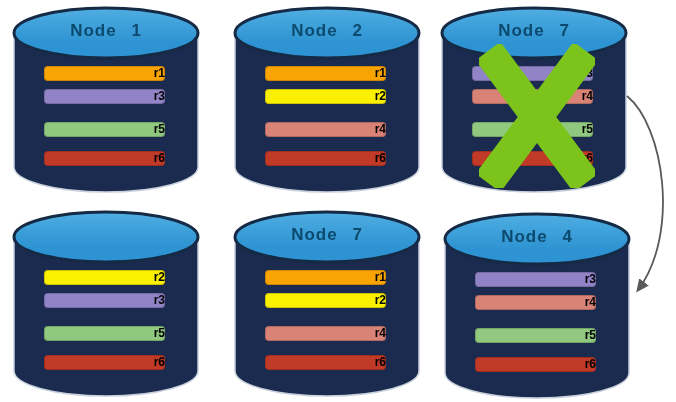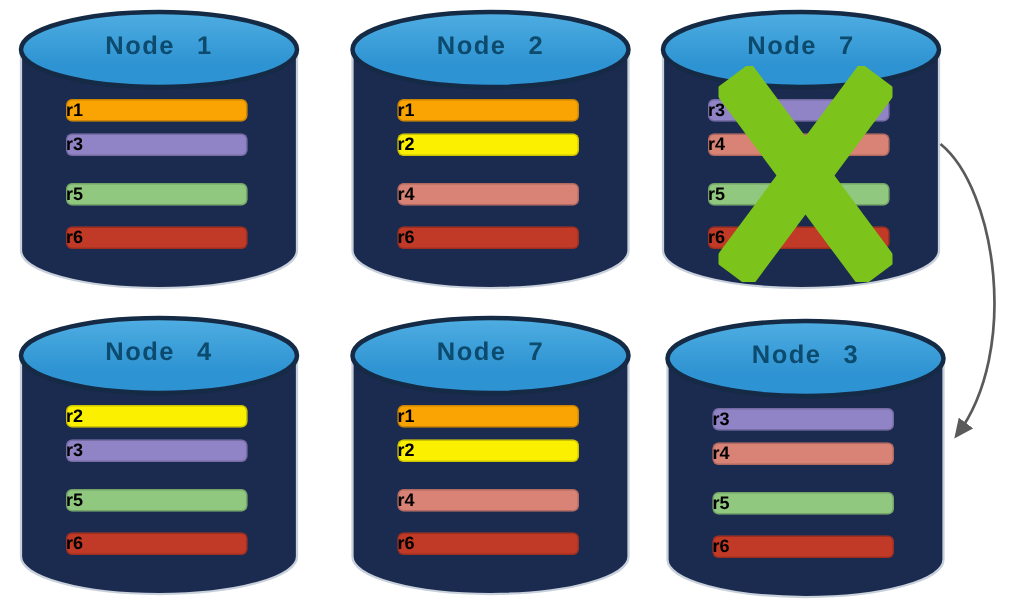--- a/index.html
+++ b/index.html
@@ -9,21 +9,21 @@
   }
   .node{position:absolute;width:188px;height:188px;}
   .cyl{position:absolute;left:0;top:0;width:188px;height:188px;}
   .node-title{
     position:absolute;top:15px;left:0;width:100%;text-align:center;
     font-weight:bold;font-size:17px;color:#0c4a6e;
     letter-spacing:1px;word-spacing:9px;
   }
   .bar{
     position:absolute;left:32px;width:121px;height:15px;border-radius:4px;
-    text-align:left;font-weight:bold;font-size:12px;line-height:15px;color:#000;
+    text-align:right;font-weight:bold;font-size:12px;line-height:15px;color:#000;
     box-shadow:inset 0 0 0 1px rgba(0,0,0,0.18);
   }
   .b1{top:60px}.b2{top:83px}.b3{top:116px}.b4{top:145px}
   .x-mark{position:absolute;left:479px;top:44px;width:116px;height:144px;z-index:5;}
   .failover-arrow{position:absolute;left:600px;top:84px;width:76px;height:224px;z-index:6;}
   .defs-holder{position:absolute;width:0;height:0;}
 </style>
 </head>
 <body>
 
@@ -75,21 +75,20 @@
     <div class="bar b2" style="background-color: rgb(217, 130, 118);"><span>r4</span></div>
     <div class="bar b3" style="background-color: rgb(143, 200, 126);"><span>r5</span></div>
     <div class="bar b4" style="background-color: rgb(193, 58, 39);"><span>r6</span></div>
   </div>
 
   <div class="node" style="left:12px;top:210px">
     <svg class="cyl" viewBox="0 0 188 188">
       <path d="M2,27 L2,161 A92,25 0 0 0 186,161 L186,27 A92,25 0 0 1 2,27 Z" stroke-width="1.5" fill="#1B2A4F" stroke="#C8D0DB"></path>
       <ellipse cx="94" cy="27" rx="92" ry="25" fill="url(#topGrad)" stroke-width="3" stroke="#152A45"></ellipse>
     </svg>
-    <div class="node-title">Node 4</div>
     <div class="bar b1" style="background-color: rgb(251, 240, 0);"><span>r2</span></div>
     <div class="bar b2" style="background-color: rgb(144, 131, 198);"><span>r3</span></div>
     <div class="bar b3" style="background-color: rgb(143, 200, 126);"><span>r5</span></div>
     <div class="bar b4" style="background-color: rgb(193, 58, 39);"><span>r6</span></div>
   </div>
 
   <div class="node" style="left:233px;top:210px">
     <svg class="cyl" viewBox="0 0 188 188">
       <path d="M2,27 L2,161 A92,25 0 0 0 186,161 L186,27 A92,25 0 0 1 2,27 Z" stroke-width="1.5" fill="#1B2A4F" stroke="#C8D0DB"></path>
       <ellipse cx="94" cy="27" rx="92" ry="25" fill="url(#topGrad)" stroke-width="3" stroke="#152A45"></ellipse>
@@ -99,21 +98,21 @@
     <div class="bar b2" style="background-color: rgb(251, 240, 0);"><span>r2</span></div>
     <div class="bar b3" style="background-color: rgb(217, 130, 118);"><span>r4</span></div>
     <div class="bar b4" style="background-color: rgb(193, 58, 39);"><span>r6</span></div>
   </div>
 
   <div class="node" style="left:443px;top:212px">
     <svg class="cyl" viewBox="0 0 188 188">
       <path d="M2,27 L2,161 A92,25 0 0 0 186,161 L186,27 A92,25 0 0 1 2,27 Z" stroke-width="1.5" fill="#1B2A4F" stroke="#C8D0DB"></path>
       <ellipse cx="94" cy="27" rx="92" ry="25" fill="url(#topGrad)" stroke-width="3" stroke="#152A45"></ellipse>
     </svg>
-    <div class="node-title">Node 3</div>
+    <div class="node-title">Node 4</div>
     <div class="bar b1" style="background-color: rgb(144, 131, 198);"><span>r3</span></div>
     <div class="bar b2" style="background-color: rgb(217, 130, 118);"><span>r4</span></div>
     <div class="bar b3" style="background-color: rgb(143, 200, 126);"><span>r5</span></div>
     <div class="bar b4" style="background-color: rgb(193, 58, 39);"><span>r6</span></div>
   </div>
 
   <svg class="x-mark" viewBox="0 0 116 144">
     <line x1="9" y1="7" x2="107" y2="139" stroke-width="31" stroke-linecap="butt" stroke="#7CC41C"></line>
     <line x1="107" y1="7" x2="9" y2="139" stroke-width="31" stroke-linecap="butt" stroke="#7CC41C"></line>
   </svg>

